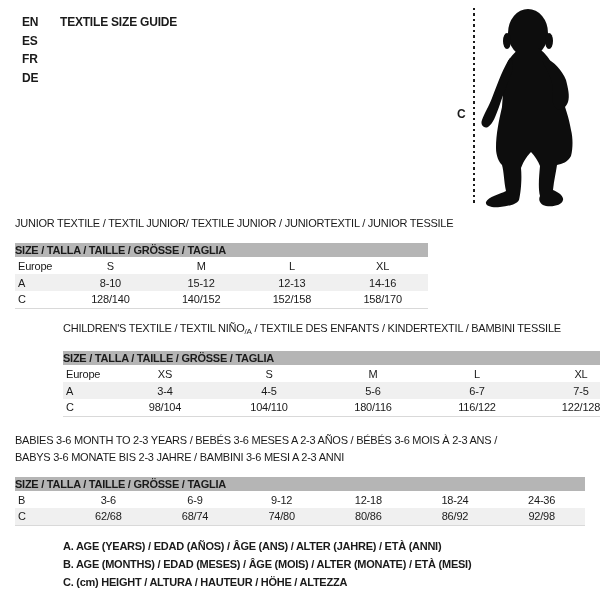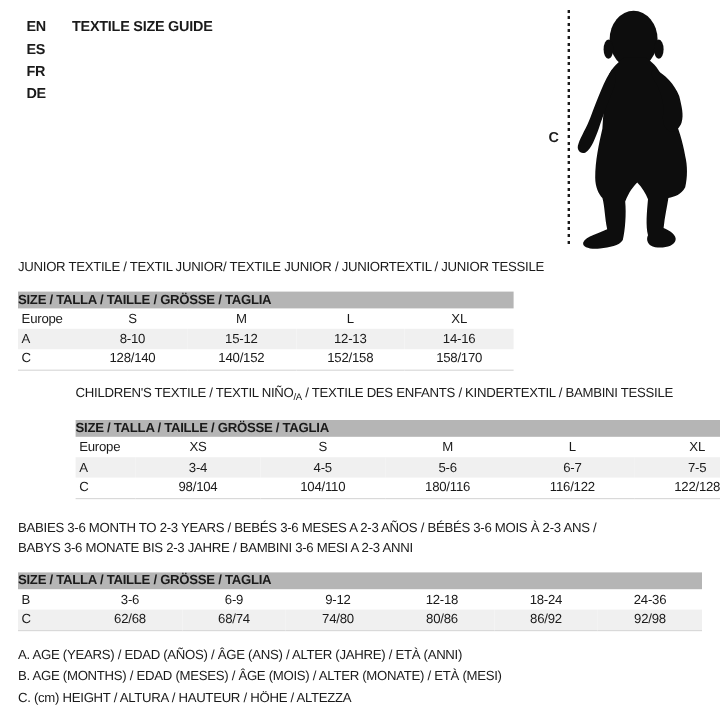--- a/index.html
+++ b/index.html
@@ -50,21 +50,21 @@
   table{border-collapse:collapse;table-layout:fixed;border-bottom:1px solid var(--tbl-border);}
   .sec-0 .size-bar,.sec-0 table{width:413px;}
   .sec-1 .size-bar,.sec-1 table,
   .sec-2 .size-bar,.sec-2 table{width:570px;}
   td{height:17px;font-size:11px;text-align:center;letter-spacing:-0.2px;vertical-align:middle;}
   td.label{text-align:left;padding-left:3px;}
   tr.striped{background:var(--stripe);}
 
   
   .footnotes{position:absolute;left:15px;top:537px;}
-  .footnote{font-size:11px;font-weight:normal;line-height:18px;letter-spacing:-0.25px;white-space:nowrap;}
+  .footnote{font-size:11px;font-weight:bold;line-height:18px;letter-spacing:-0.25px;white-space:nowrap;margin-left:48px;}
 </style>
 </head>
 <body>
 
 <div class="canvas">
 
   <div class="langs" id="language-list">
       <div class="lang-row">
         <span class="lang-code">EN</span>
         <span class="lang-label">TEXTILE SIZE GUIDE</span>

